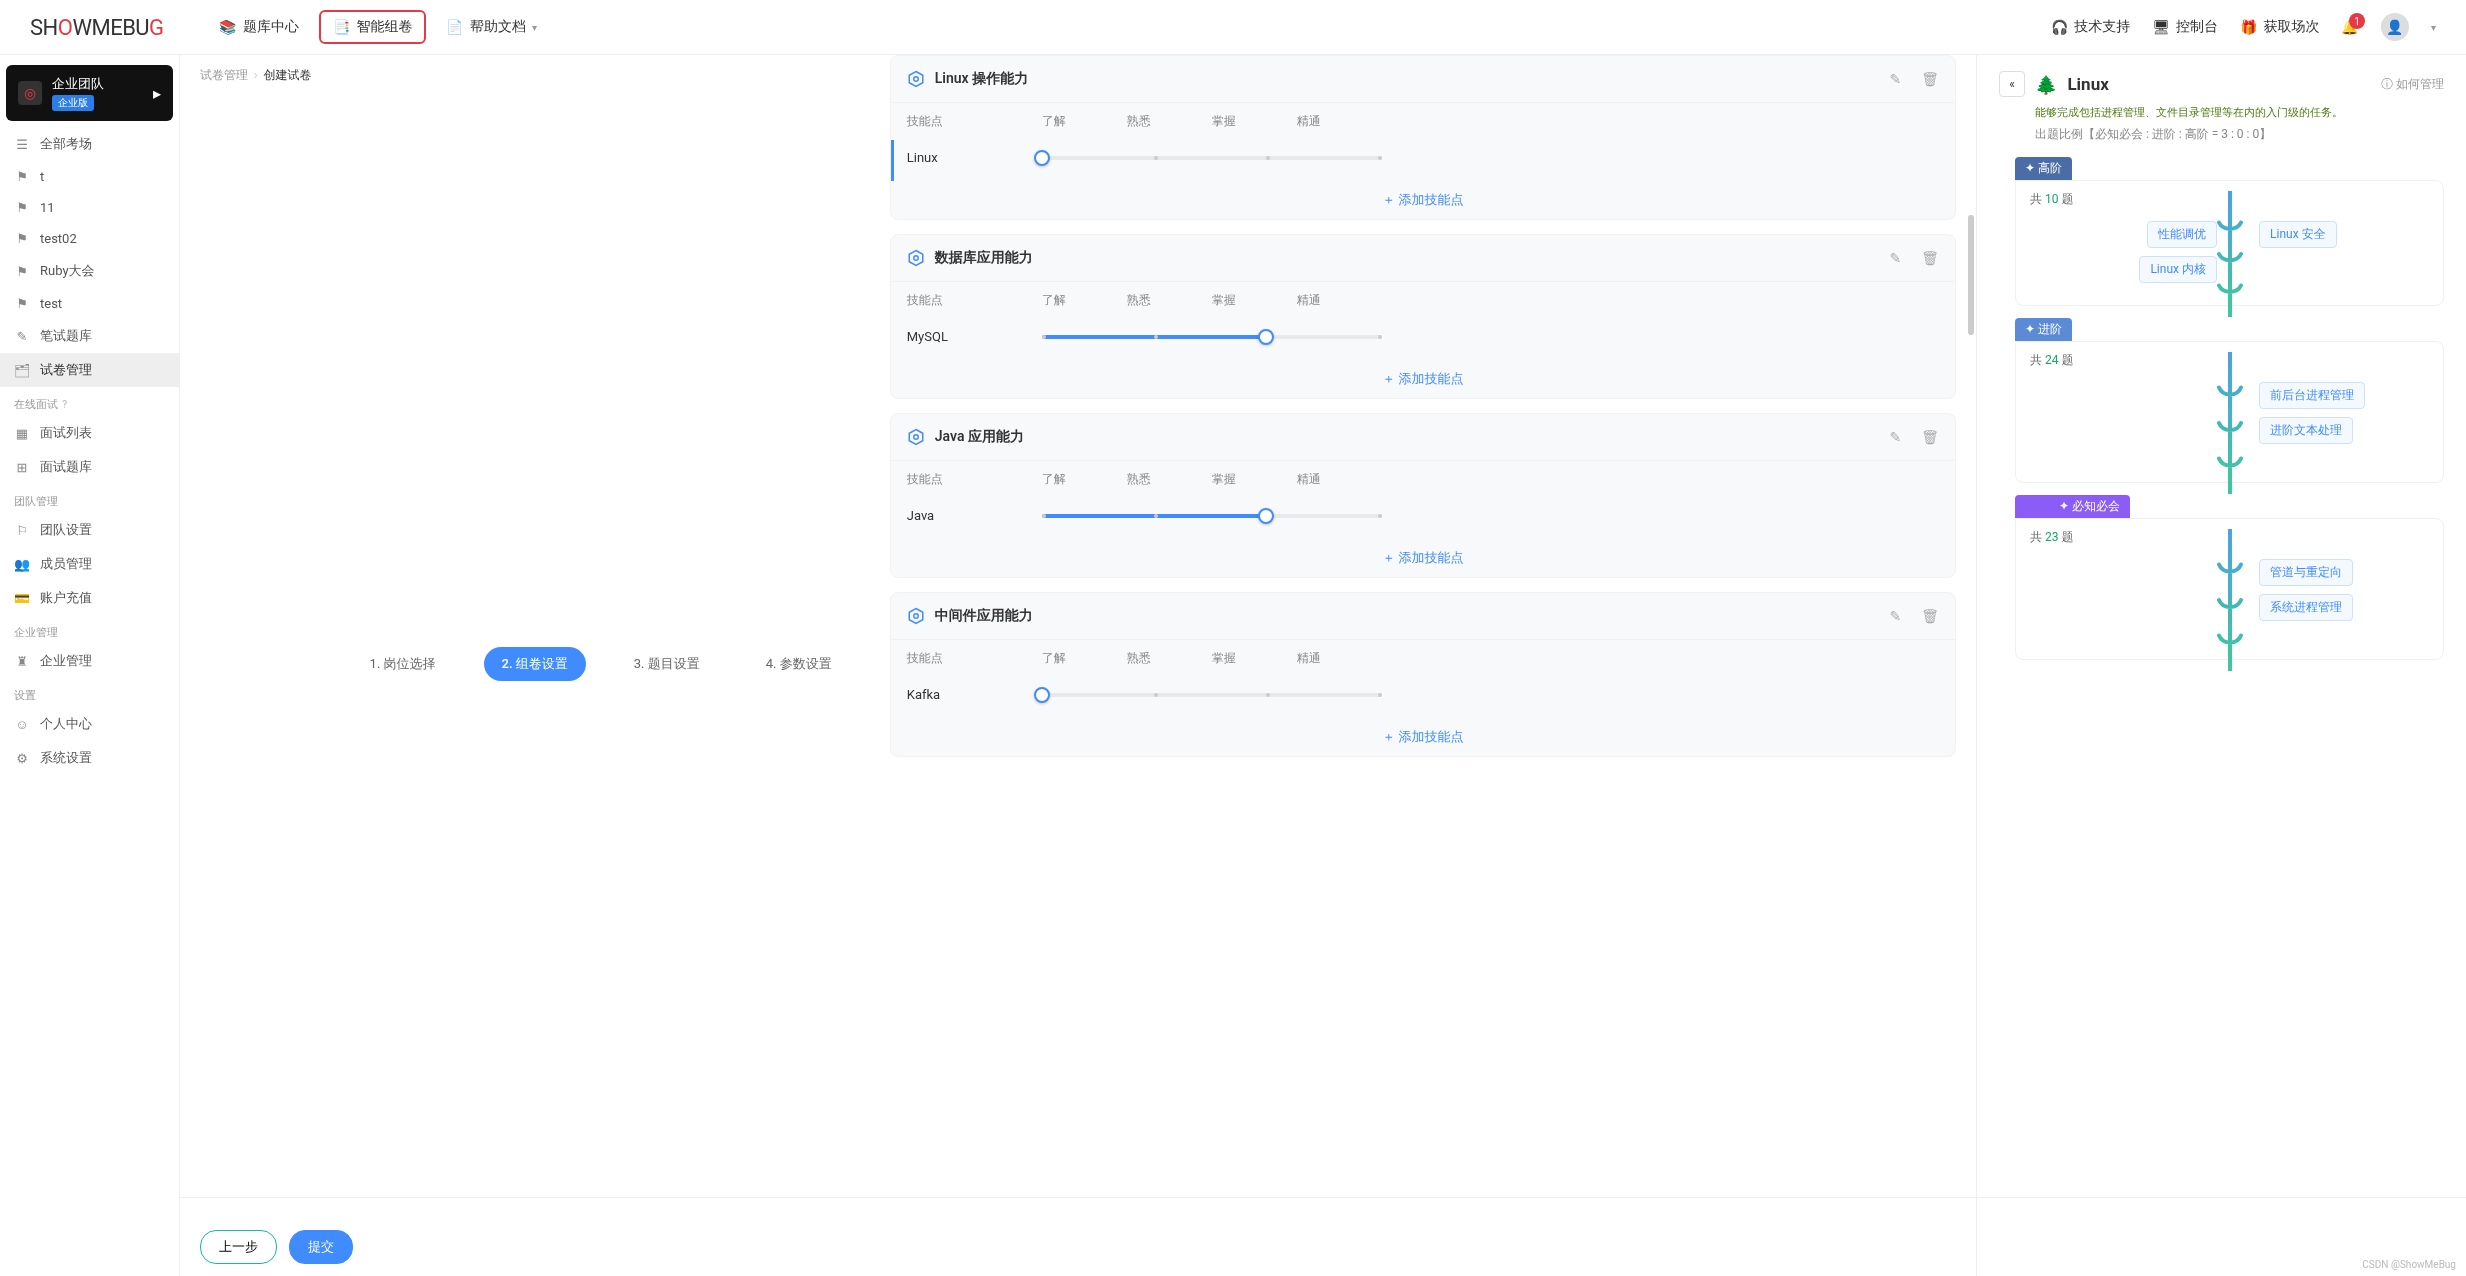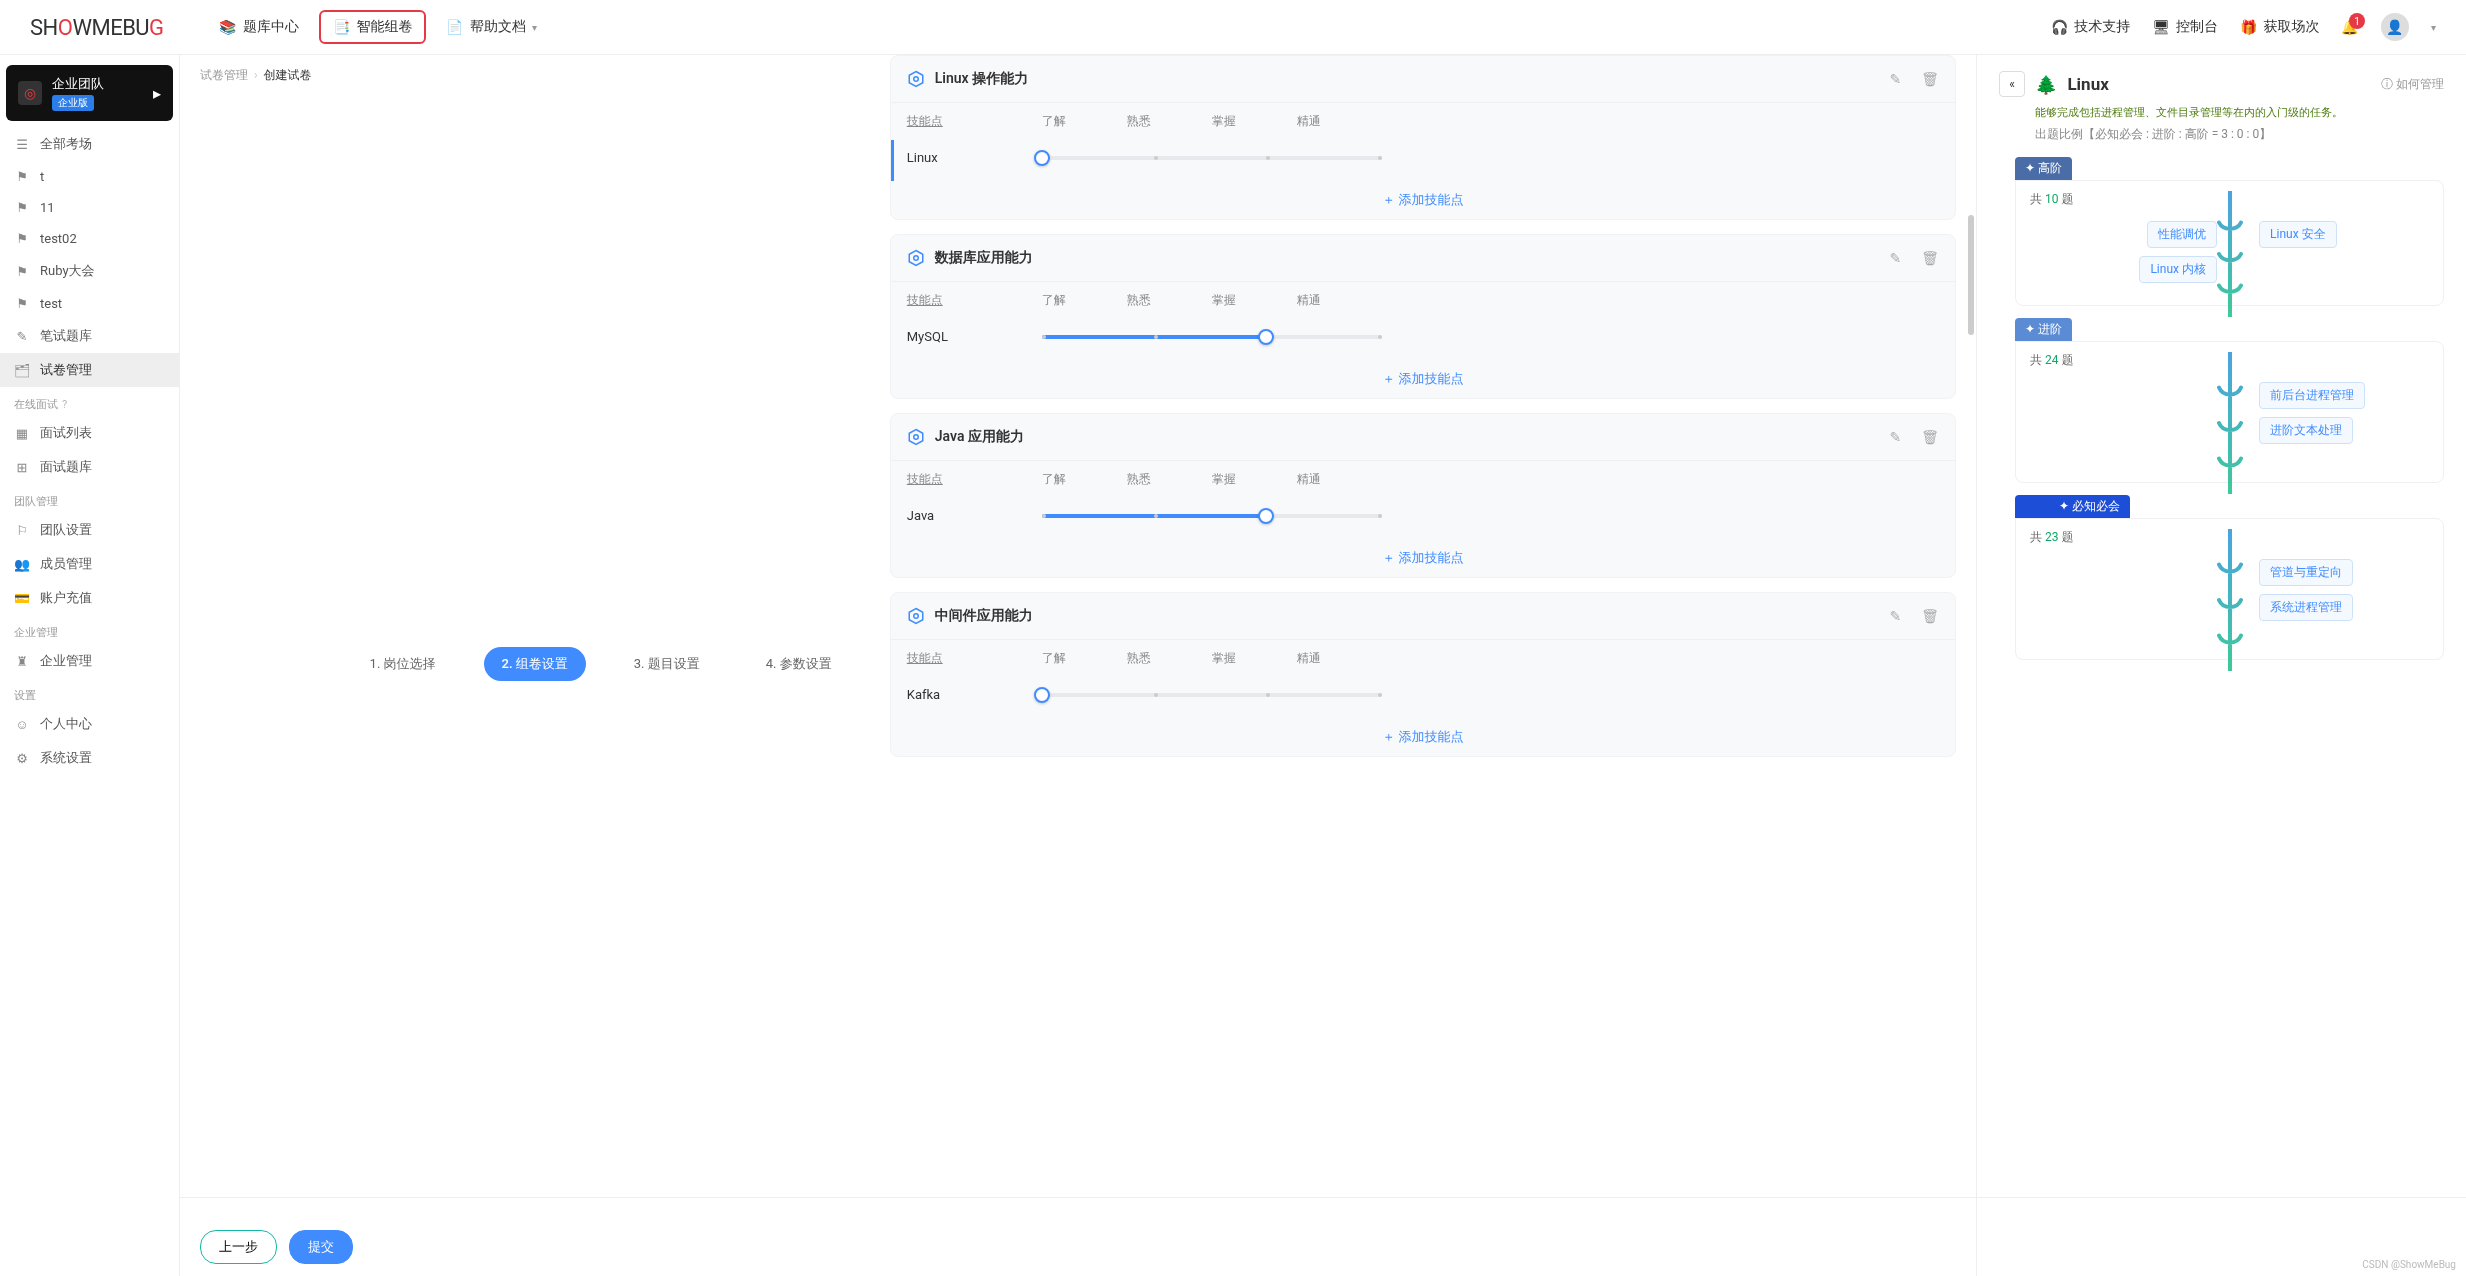--- a/index.html
+++ b/index.html
@@ -35,21 +35,21 @@
 .steps { display:flex; gap:30px; padding:18px 20px 22px; align-items:center; }
 .step { padding:8px 18px; border-radius:18px; font-size:13px; color:#666; cursor:pointer; }
 .step.active { background:#408CFF; color:#fff; font-weight:500; }
 .scroll-area { flex:1; overflow-y:auto; padding:0 20px 70px; position:relative; }
 .card { background:#f8f9fb; border:1px solid #f1f2f4; border-radius:8px; margin-bottom:14px; }
 .card-head { display:flex; align-items:center; padding:14px 16px; gap:10px; border-bottom:1px solid #eef0f3; }
 .hex-icon { width:18px; height:18px; }
 .card-title { flex:1; font-weight:600; font-size:14px; }
 .icon-btn { color:#aaa; cursor:pointer; margin-left:10px; }
 .col-head { display:flex; padding:10px 16px; font-size:12px; color:#888; font-weight:500; }
-.col-head .c1 { width:135px;text-decoration:underline; }
+.col-head .c1 { width:135px; }
 .col-head .cl { width:85px; }
 .skill-row { display:flex; align-items:center; padding:10px 16px 16px; }
 .skill-row.bordered { border-left:3px solid #408CFF; padding-left:13px; }
 .skill-name { width:135px; font-size:13px; }
 .slider-wrap { flex:0 0 340px; position:relative; }
 .slider-track { height:4px; border-radius:2px; background:#e7e9ed; display:flex; }
 .slider-dot { width:4px; height:4px; border-radius:50%; background:#ccc; margin-top:0; }
 .slider-dots { display:flex; justify-content:space-between; position:absolute; width:100%; top:0; }
 .slider-prog { position:absolute; left:0; top:0; height:4px; background:#408CFF; border-radius:2px; }
 .slider-handle { position:absolute; top:-6px; width:16px; height:16px; border-radius:50%; background:#fff; border:2px solid #408CFF; box-shadow:0 1px 3px rgba(0,0,0,0.2); transform:translateX(-50%); }
@@ -63,21 +63,21 @@
 .collapse-btn { border:1px solid #ddd; border-radius:4px; width:26px; height:26px; display:flex; align-items:center; justify-content:center; cursor:pointer; font-size:12px; }
 .tree-icon { font-size:18px; }
 .panel-title { font-size:17px; font-weight:700; flex:1; }
 .panel-help { font-size:12px; color:#999; }
 .panel-desc { font-size:11px; color:#4d7c0f; margin:6px 0 6px 36px; }
 .panel-ratio { font-size:12px; color:#888; margin:0 0 14px 36px; }
 .level-block { margin-left:16px; margin-bottom:12px; position:relative; }
 .level-tag { display:inline-flex; align-items:center; gap:4px; padding:3px 10px; font-size:12px; color:#fff; border-radius:4px 4px 0 0; }
 .level-tag.t1 { background:#4a6da7; }
 .level-tag.t2 { background:#5b8bd4; }
-.level-tag.t3 { background:#1d4ed8;padding-left:44px; }
+.level-tag.t3 { background:#8b5cf6;padding-left:44px; }
 .level-body { border:1px solid #eef0f3; border-radius:0 8px 8px 8px; padding:10px 14px; background:#fff; min-height:100px; position:relative; }
 .level-count { font-size:12px; color:#666; }
 .level-count .num { color:#0ea968; font-weight:400; }
 .topic-chip { display:inline-block; border:1px solid #cde2f9; background:#f4f9ff; color:#408CFF; font-size:12px; padding:4px 10px; border-radius:4px; margin:4px; cursor:pointer; }
 .topic-area-left { position:absolute; right:52%; top:36px; text-align:right; max-width:200px; }
 .topic-area-right { position:absolute; left:56%; top:36px; max-width:200px; }
 .tree-stem { position:absolute; left:50%; top:10px; bottom:6px; width:26px; transform:translateX(-50%); }
 .watermark { position:fixed; bottom:6px; right:10px; font-size:10px; color:#bbb; }
 svg { display:block; }
 </style>

